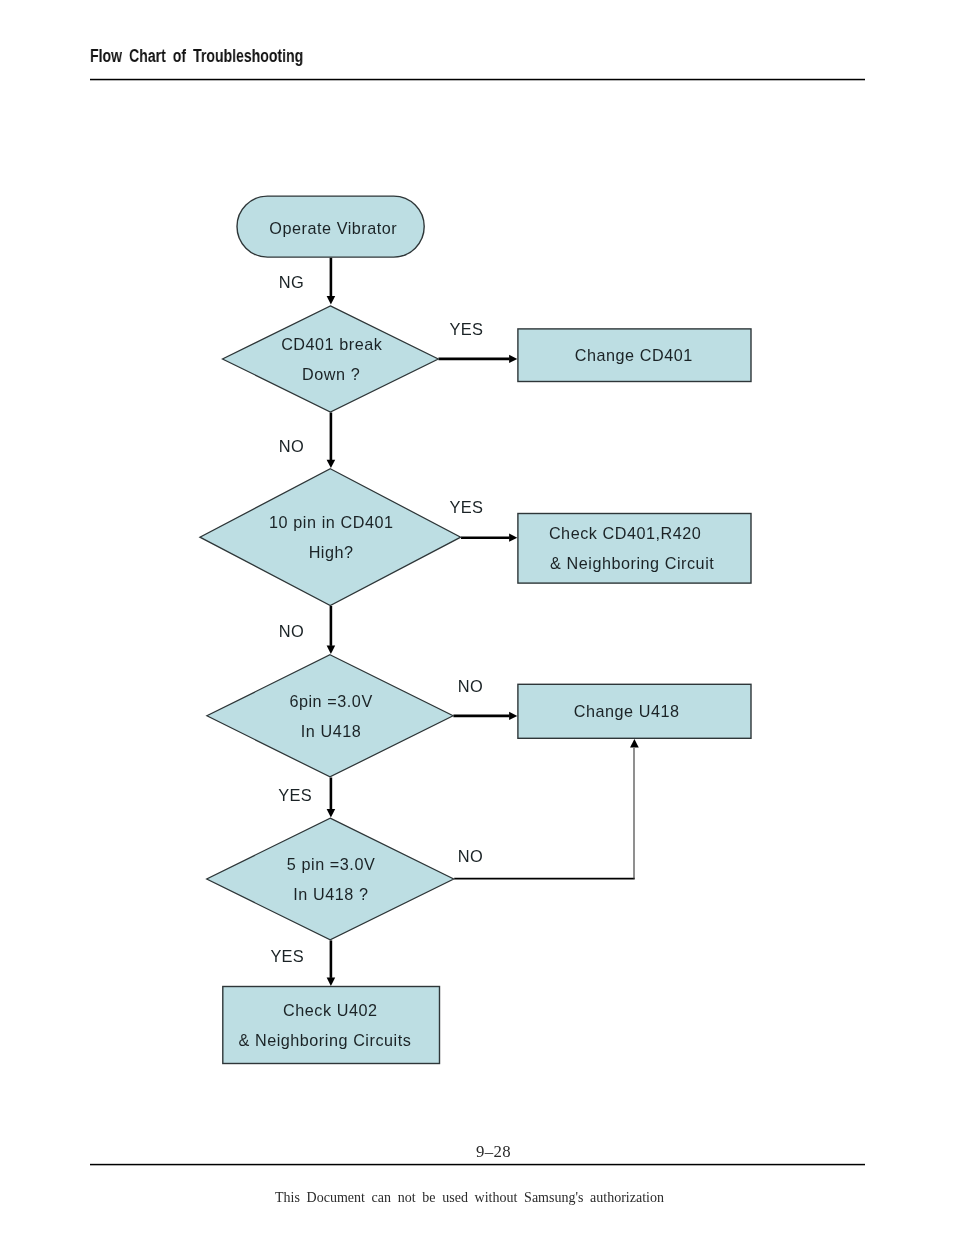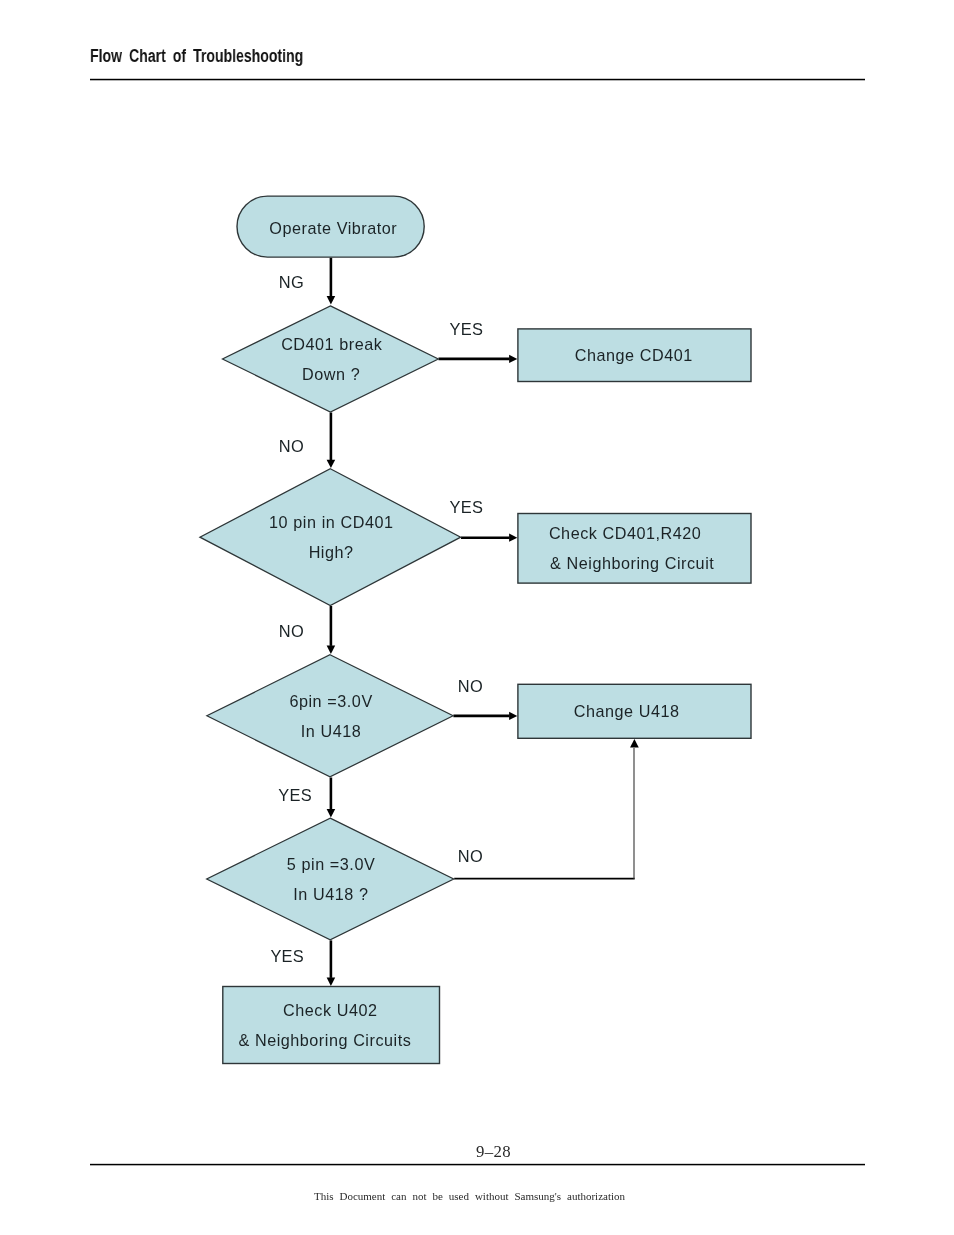--- a/index.html
+++ b/index.html
@@ -3,21 +3,21 @@
 <meta charset="utf-8">
 <title>Flow Chart of Troubleshooting</title>
 <style>
   html,body{margin:0;padding:0;}
   body{width:954px;height:1235px;background:#ffffff;font-family:"Liberation Sans",sans-serif;overflow:hidden;}
   .page{position:relative;width:768px;height:1235px;}
   .hdr-title{position:absolute;left:89.8px;top:46.2px;font-family:"Liberation Sans",sans-serif;font-weight:bold;font-size:18px;word-spacing:4px;color:#121212;white-space:pre;transform:scaleX(0.781);transform-origin:left top;will-change:transform;}
   .hdr-rule{position:absolute;left:90px;top:78px;width:775px;height:3px;background:linear-gradient(to bottom,rgba(0,0,0,0.22) 0 1px,#000 1px 2px,rgba(0,0,0,0.30) 2px 3px);}
   .ftr-rule{position:absolute;left:90px;top:1163px;width:775px;height:3px;background:linear-gradient(to bottom,rgba(0,0,0,0.18) 0 1px,#000 1px 2px,rgba(0,0,0,0.32) 2px 3px);}
   .pg-num{position:absolute;left:0;top:1141.5px;width:987px;text-align:center;font-family:"Liberation Serif",serif;font-size:16.8px;color:#2a2a2a;letter-spacing:0.3px;}
-  .ftr-note{position:absolute;left:1px;top:1190.2px;width:937px;text-align:center;font-family:"Liberation Serif",serif;font-size:11px;word-spacing:3.2px;color:#2a2a2a;white-space:pre;}
+  .ftr-note{position:absolute;left:1px;top:1190.2px;width:937px;text-align:center;font-family:"Liberation Serif",serif;font-size:14px;word-spacing:3.2px;color:#2a2a2a;white-space:pre;}
   #chart{position:absolute;left:0;top:0;}
 </style>
 </head>
 <body>
 
 <div class="page">
   <div class="hdr-title">Flow Chart of Troubleshooting</div>
   <div class="hdr-rule"></div>
   <svg id="chart" width="954" height="1235">
       <g>

